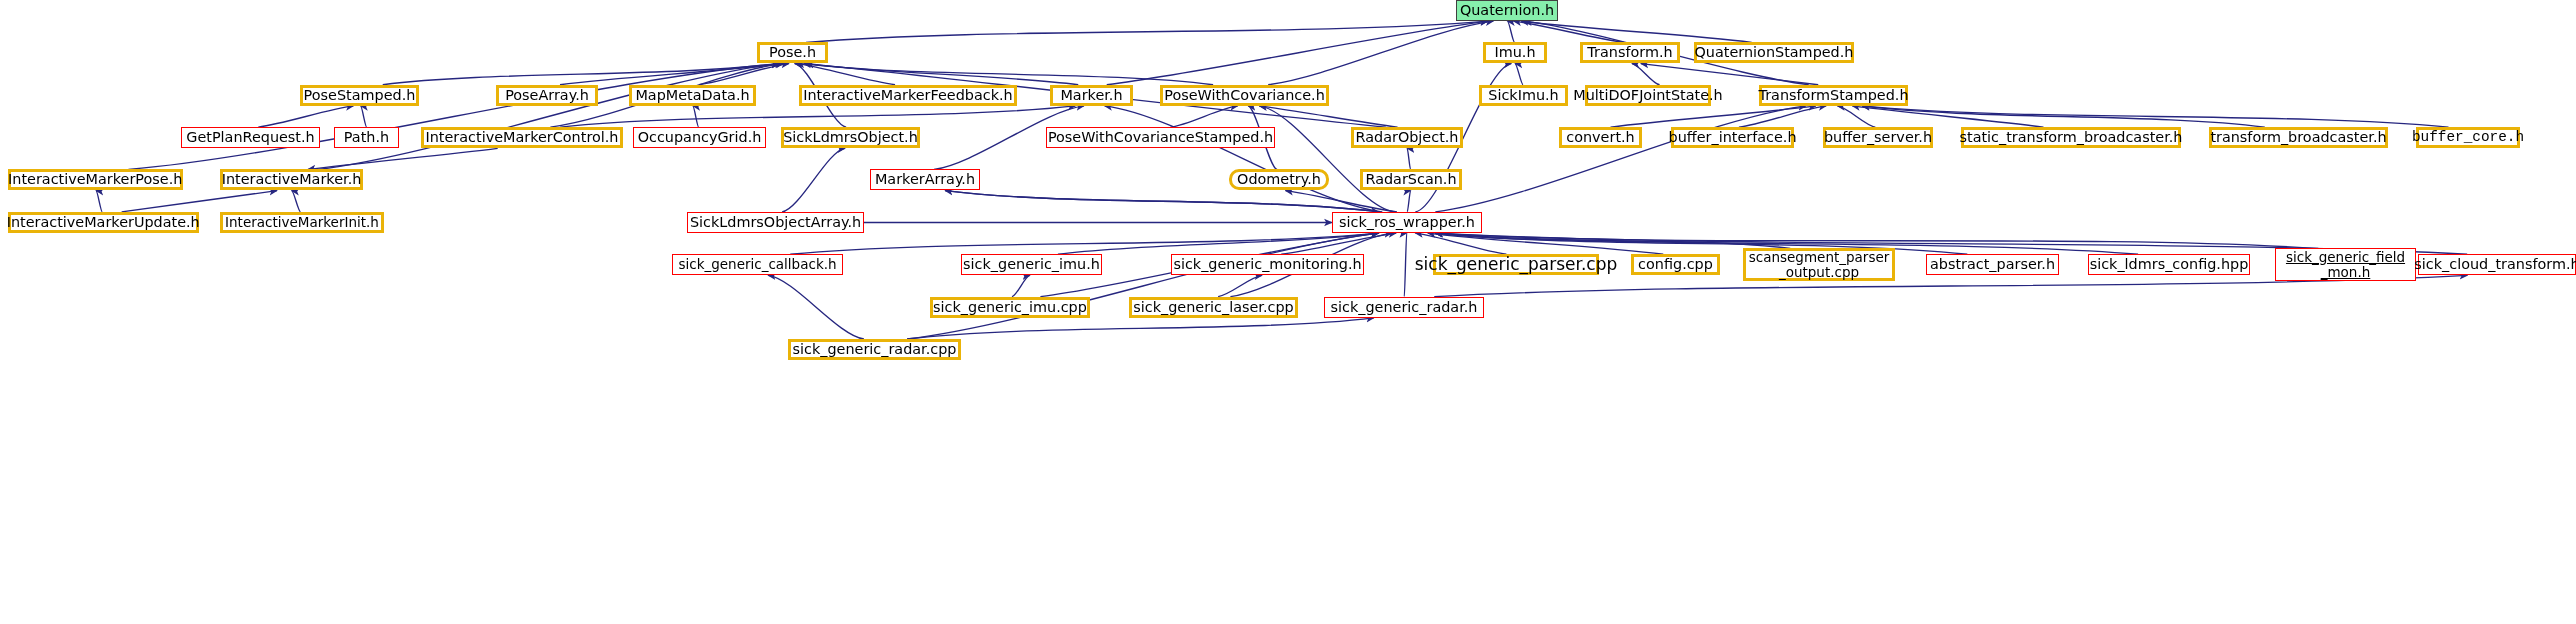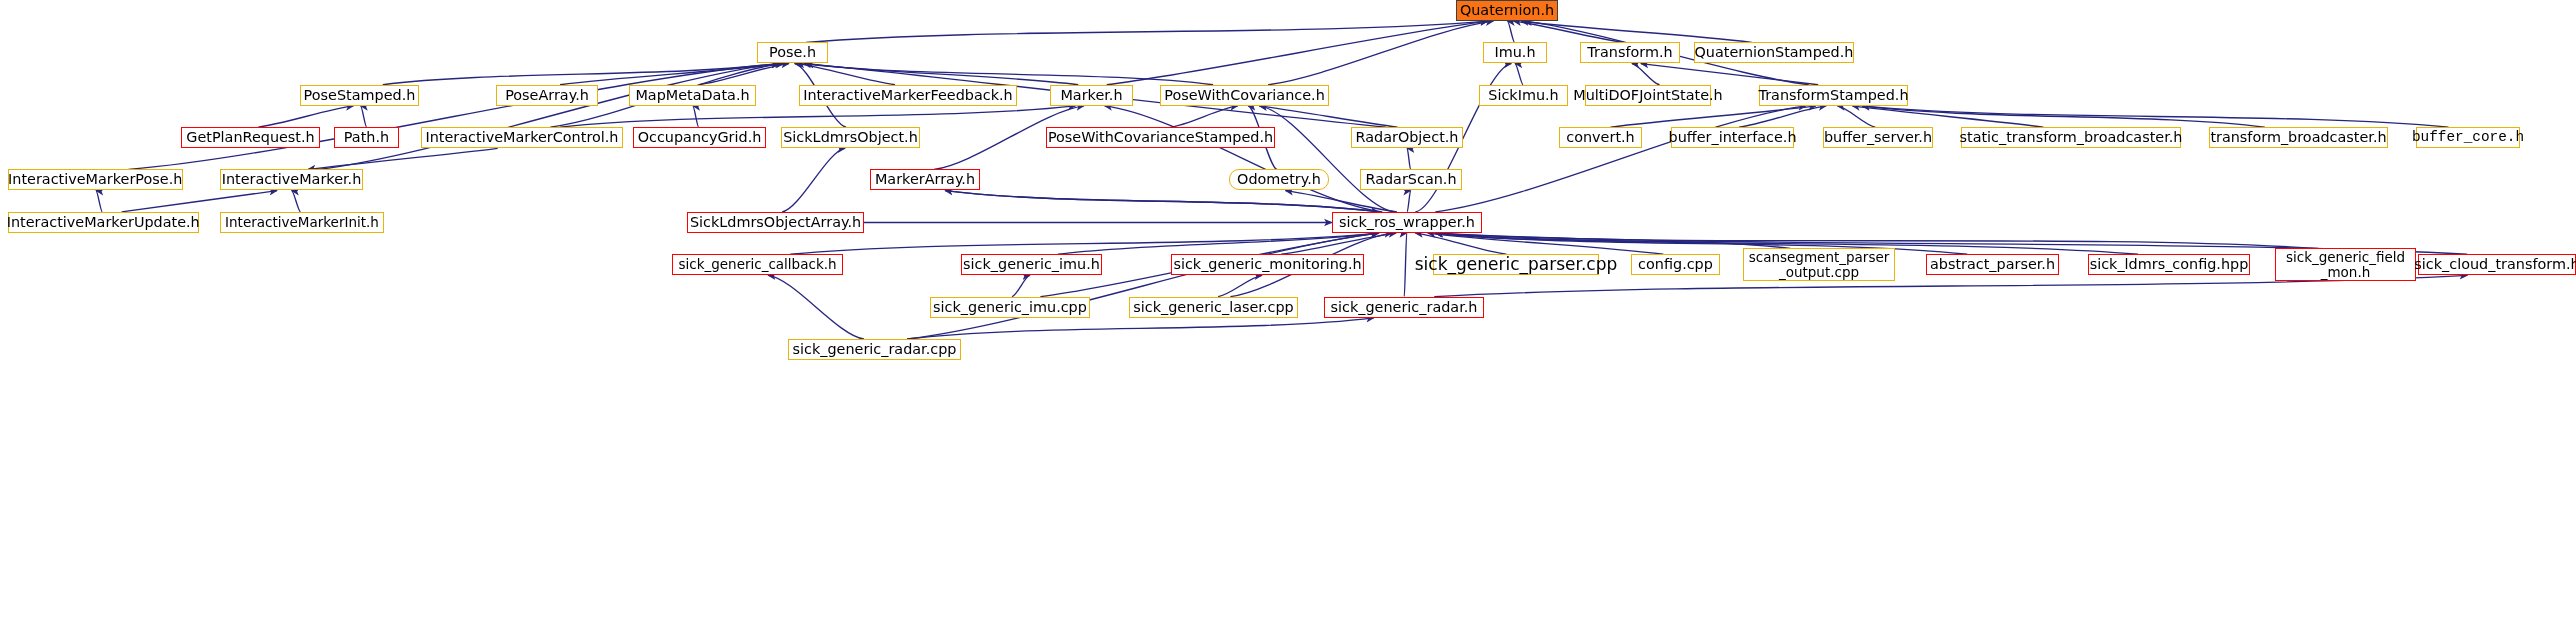--- a/index.html
+++ b/index.html
@@ -1,24 +1,24 @@
 <!DOCTYPE html>
 <html><head>
 <meta charset="utf-8">
 <style>
   html,body{margin:0;padding:0;background:#ffffff;}
   #stage{position:relative;width:2576px;height:625px;background:#fff;
          font-family:"DejaVu Sans","Liberation Sans",sans-serif;overflow:hidden;}
   #edges{position:absolute;left:0;top:0;width:2576px;height:625px;}
   .node{position:absolute;box-sizing:border-box;display:flex;align-items:center;
         justify-content:center;text-align:center;background:#ffffff;
-        border:1px solid #eab308;color:#000000;line-height:1.08;
+        border:3px solid #eab308;color:#000000;line-height:1.08;
         font-size:14.4px;letter-spacing:0;white-space:pre-line;}
   .node.red{border:1px solid #ff0000;}
-  .node.root{background:#f97316;border:1px solid #404040;}
+  .node.root{background:#86efac;border:1px solid #404040;}
 </style>
 </head>
 <body>
 
 <div id="stage">
   <svg id="edges" viewBox="0 0 2675 649" preserveAspectRatio="none">
     <defs>
       <marker id="ah" markerWidth="9" markerHeight="9" refX="8" refY="4.5" orient="auto" markerUnits="userSpaceOnUse">
         <path d="M0,0.6 L9,4.5 L0,8.4 L2.2,4.5 Z" fill="#26267f"></path>
       </marker>
@@ -134,21 +134,21 @@
       <div class="node red" style="left: 1332px; top: 212px; width: 150px; height: 21px;">sick_ros_wrapper.h</div>
       <div class="node red" style="left: 672px; top: 254px; width: 171px; height: 21px; font-size: 13.5px;">sick_generic_callback.h</div>
       <div class="node red" style="left: 961px; top: 254px; width: 141px; height: 21px;">sick_generic_imu.h</div>
       <div class="node red" style="left: 1171px; top: 254px; width: 193px; height: 21px;">sick_generic_monitoring.h</div>
       <div class="node" style="left: 1433px; top: 254px; width: 166px; height: 21px; font-size: 17px;">sick_generic_parser.cpp</div>
       <div class="node" style="left: 1631px; top: 254px; width: 89px; height: 21px;">config.cpp</div>
       <div class="node" style="left: 1743px; top: 248px; width: 152px; height: 33px; font-size: 13.5px;">scansegment_parser
 _output.cpp</div>
       <div class="node red" style="left: 1926px; top: 254px; width: 133px; height: 21px;">abstract_parser.h</div>
       <div class="node red" style="left: 2088px; top: 254px; width: 162px; height: 21px;">sick_ldmrs_config.hpp</div>
-      <div class="node red" style="left: 2275px; top: 248px; width: 141px; height: 33px; font-size: 13.5px;">sick_generic_field
+      <div class="node red" style="left: 2275px; top: 248px; width: 141px; height: 33px; font-size: 13.5px; text-decoration: underline;">sick_generic_field
 _mon.h</div>
       <div class="node red" style="left: 2418px; top: 254px; width: 158px; height: 21px;">sick_cloud_transform.h</div>
       <div class="node" style="left: 930px; top: 297px; width: 160px; height: 21px;">sick_generic_imu.cpp</div>
       <div class="node" style="left: 1129px; top: 297px; width: 169px; height: 21px;">sick_generic_laser.cpp</div>
       <div class="node red" style="left: 1324px; top: 297px; width: 160px; height: 21px;">sick_generic_radar.h</div>
       <div class="node" style="left: 788px; top: 339px; width: 173px; height: 21px;">sick_generic_radar.cpp</div>
     </div>
 </div>
 
 

